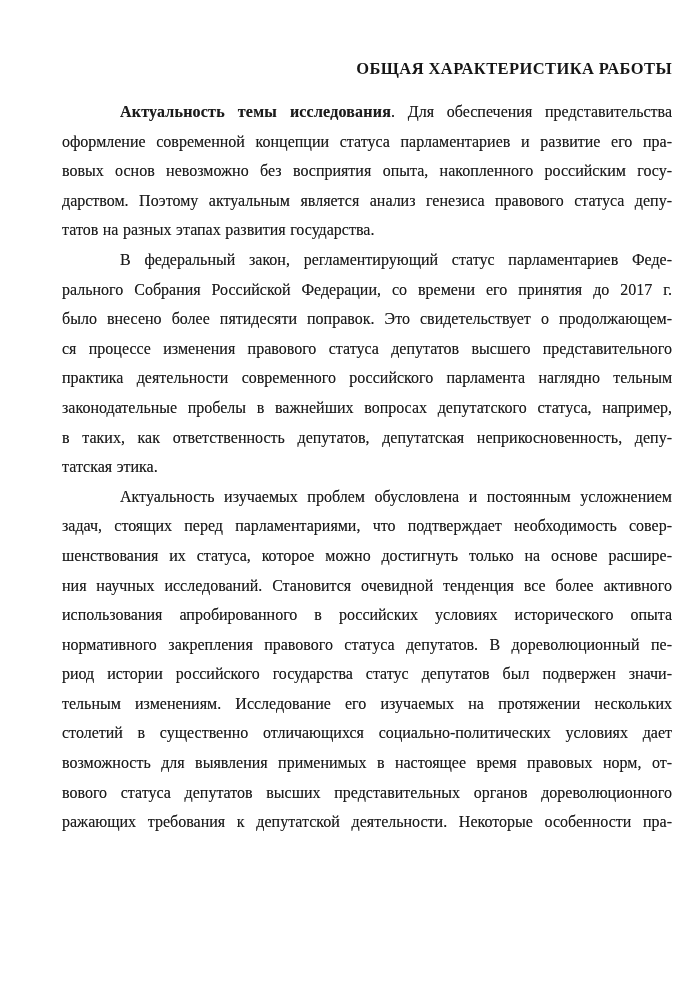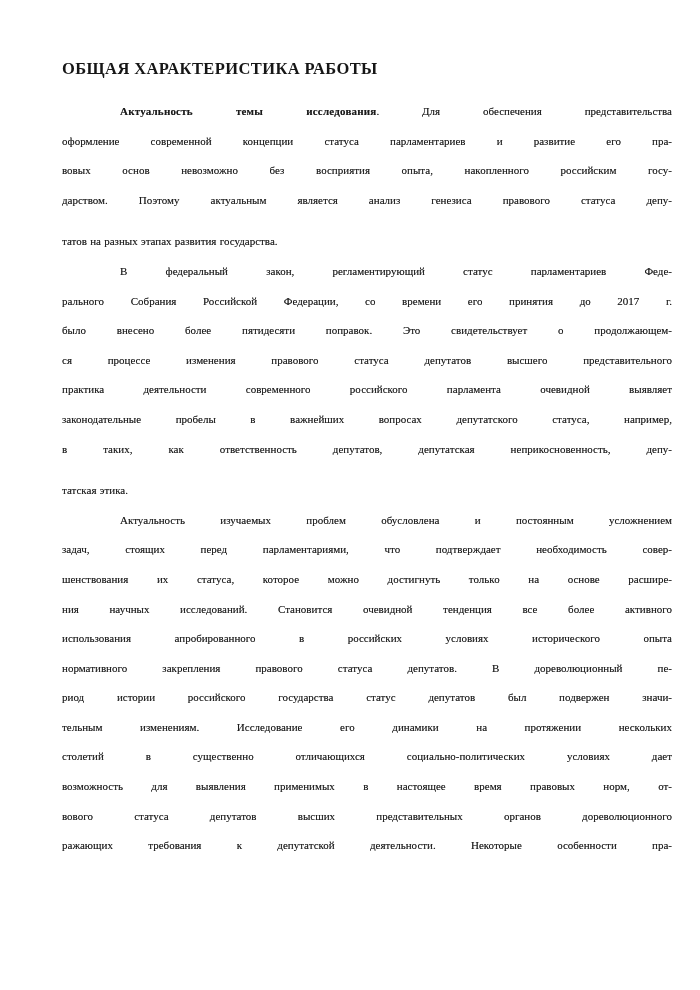--- a/index.html
+++ b/index.html
@@ -24,44 +24,43 @@
     position: absolute;
     left: 62px;
     top: 54px;
     width: 610px;
   }
   .title {
     margin: 0 0 13px 0;
     font-size: 16.5px;
     font-weight: bold;
     line-height: 30px;
-    text-align: left;
+    text-align: right;
     letter-spacing: 0.4px;
     color: #161616;
   }
   .paragraph {
     margin: 0;
     padding: 0;
   }
   .line {
-    font-size: 11px;
+    font-size: 16px;
     line-height: 29.6px;
     color: #1c1c1c;
     text-align: justify;
     text-align-last: justify;
     word-spacing: 0.5px;
     
     text-shadow: 0 0 0.35px rgba(30,30,30,0.55);
   }
   .line.indent {
     text-indent: 58px;
   }
   .line.last {
     text-align-last: left;
-    margin-top: 12px;
   }
   .line b {
     font-weight: bold;
     letter-spacing: 0.2px;
   }
 </style>
 </head>
 <body>
 
 <div class="page">
@@ -73,34 +72,34 @@
           <div class="line">оформление современной концепции статуса парламентариев и развитие его пра-</div>
           <div class="line">вовых основ невозможно без восприятия опыта, накопленного российским госу-</div>
           <div class="line">дарством. Поэтому актуальным является анализ генезиса правового статуса депу-</div>
           <div class="line last">татов на разных этапах развития государства.</div>
         </div>
         <div class="paragraph">
           <div class="line indent">В федеральный закон, регламентирующий статус парламентариев Феде-</div>
           <div class="line">рального Собрания Российской Федерации, со времени его принятия до 2017 г.</div>
           <div class="line">было внесено более пятидесяти поправок. Это свидетельствует о продолжающем-</div>
           <div class="line">ся процессе изменения правового статуса депутатов высшего представительного</div>
-          <div class="line">практика деятельности современного российского парламента очевидной выявляет</div>
+          <div class="line">практика деятельности современного российского парламента наглядно тельным</div>
           <div class="line">законодательные пробелы в важнейших вопросах депутатского статуса, например,</div>
           <div class="line">в таких, как ответственность депутатов, депутатская неприкосновенность, депу-</div>
           <div class="line last">татская этика.</div>
         </div>
         <div class="paragraph">
           <div class="line indent">Актуальность изучаемых проблем обусловлена и постоянным усложнением</div>
           <div class="line">задач, стоящих перед парламентариями, что подтверждает необходимость совер-</div>
           <div class="line">шенствования их статуса, которое можно достигнуть только на основе расшире-</div>
           <div class="line">ния научных исследований. Становится очевидной тенденция все более активного</div>
           <div class="line">использования апробированного в российских условиях исторического опыта</div>
           <div class="line">нормативного закрепления правового статуса депутатов. В дореволюционный пе-</div>
           <div class="line">риод истории российского государства статус депутатов был подвержен значи-</div>
-          <div class="line">тельным изменениям. Исследование его динамики на протяжении нескольких</div>
+          <div class="line">тельным изменениям. Исследование его изучаемых на протяжении нескольких</div>
           <div class="line">столетий в существенно отличающихся социально-политических условиях дает</div>
           <div class="line">возможность для выявления применимых в настоящее время правовых норм, от-</div>
           <div class="line">вового статуса депутатов высших представительных органов дореволюционного</div>
           <div class="line">ражающих требования к депутатской деятельности. Некоторые особенности пра-</div>
         </div>
       </div>
   </div>
 </div>
 
 </body></html>

